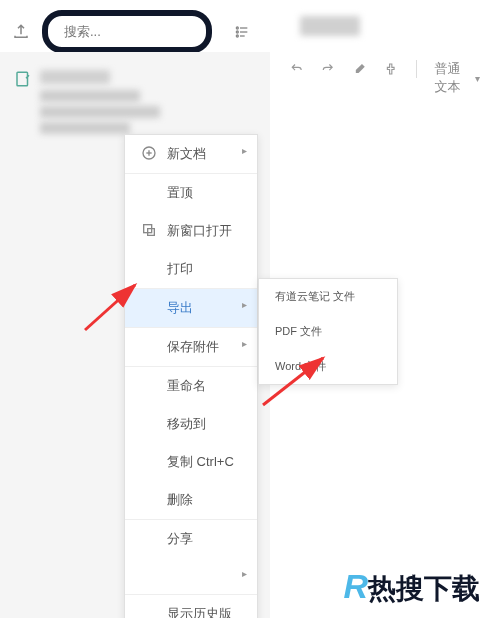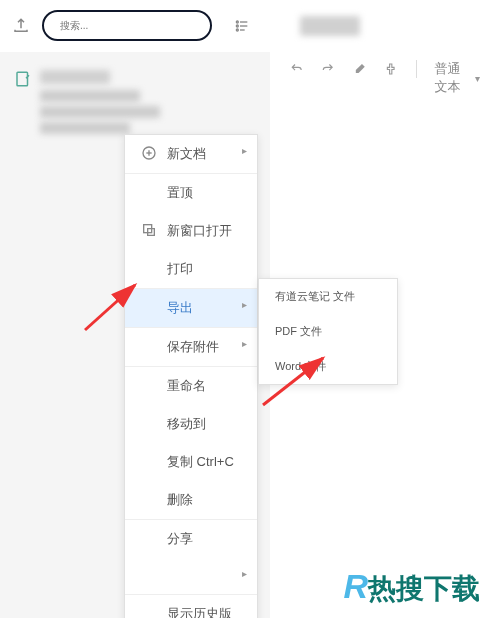--- a/index.html
+++ b/index.html
@@ -1,19 +1,19 @@
 <!DOCTYPE html>
 <html><head>
 <meta charset="utf-8">
 <style>
 *{margin:0;padding:0;box-sizing:border-box;font-family:"Microsoft YaHei",Arial,sans-serif}
 body{width:500px;height:618px;background:#fff;overflow:hidden;position:relative}
 .top-bar{display:flex;align-items:center;padding:10px 12px;gap:12px;background:#fff}
 .upload-icon{width:18px;height:18px;color:#888}
-.search-box{flex:1;max-width:170px;border:2px solid #0f172a;border-radius:20px;padding:8px 16px;font-size:10px;color:#aaa;background:#fff}
+.search-box{flex:1;max-width:170px;border:6px solid #0f172a;border-radius:20px;padding:8px 16px;font-size:13px;color:#aaa;background:#fff}
 .sort-icon{width:20px;height:16px;color:#888;margin-left:8px}
 .left-panel{width:270px;background:#f5f5f5;padding:12px 8px;position:absolute;top:52px;bottom:0;left:0}
 .blur-block{background:#d0d0d0;filter:blur(3px);border-radius:2px}
 .note-item{display:flex;align-items:flex-start;gap:8px;padding:6px}
 .note-icon{width:18px;height:18px;flex-shrink:0;color:#5a9}
 .right-panel{position:absolute;left:270px;right:0;top:0;bottom:0;background:#fff}
 .right-header{height:52px;display:flex;align-items:center;padding:0 20px}
 .toolbar{display:flex;gap:18px;padding:8px 20px;color:#888;font-size:13px}
 .toolbar-icon{width:18px;height:18px;color:#999}
 .sep{width:1px;height:18px;background:#ddd}
@@ -23,21 +23,21 @@
 .menu-item.highlighted{background:#e6f2ff;color:#3a7bc8}
 .menu-icon{width:16px;height:16px;margin-right:10px;color:#888;flex-shrink:0}
 .menu-icon.empty{width:16px;margin-right:10px}
 .menu-arrow{position:absolute;right:10px;font-size:10px;color:#999}
 .menu-divider{height:1px;background:#eee;margin:0}
 .submenu{position:absolute;top:278px;left:258px;width:140px;background:#fff;border:1px solid #e0e0e0;box-shadow:0 2px 8px rgba(0,0,0,.1);z-index:11}
 .sub-item{padding:10px 16px;font-size:11px;color:#555;cursor:pointer}
 .arrow-svg{position:absolute;pointer-events:none;z-index:12}
 .watermark{position:absolute;bottom:10px;right:20px;font-size:28px;font-weight:bold;z-index:5}
 .watermark .r{color:#4db8e8;font-style:italic;font-size:34px}
-.watermark .t{color:#0f766e}
+.watermark .t{color:#0f172a}
 </style>
 </head>
 <body>
 
 <div class="top-bar">
   <svg class="upload-icon" viewBox="0 0 24 24" fill="none" stroke="currentColor" stroke-width="2">
       <path d="M4 17v2h16v-2M12 3v12M8 7l4-4 4 4"></path>
     </svg>
   <input class="search-box" placeholder="搜索..." style="">
   <svg class="sort-icon" viewBox="0 0 24 24" fill="none" stroke="currentColor" stroke-width="2">

